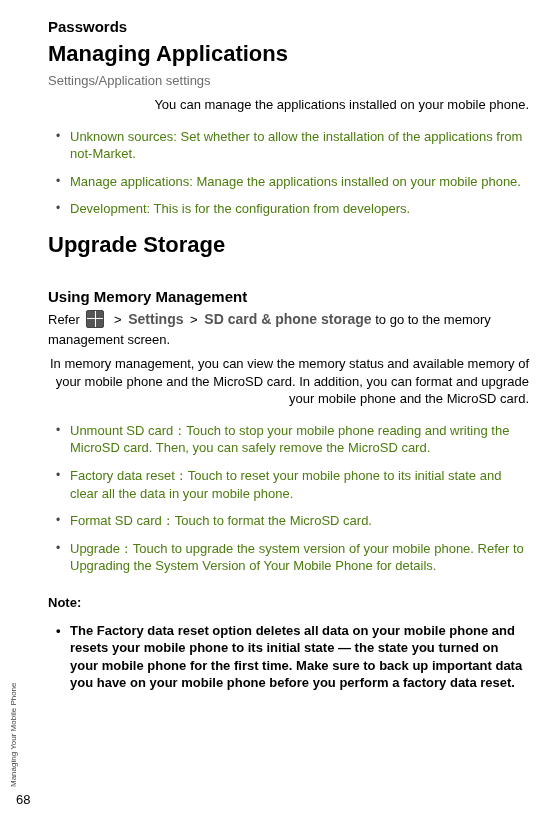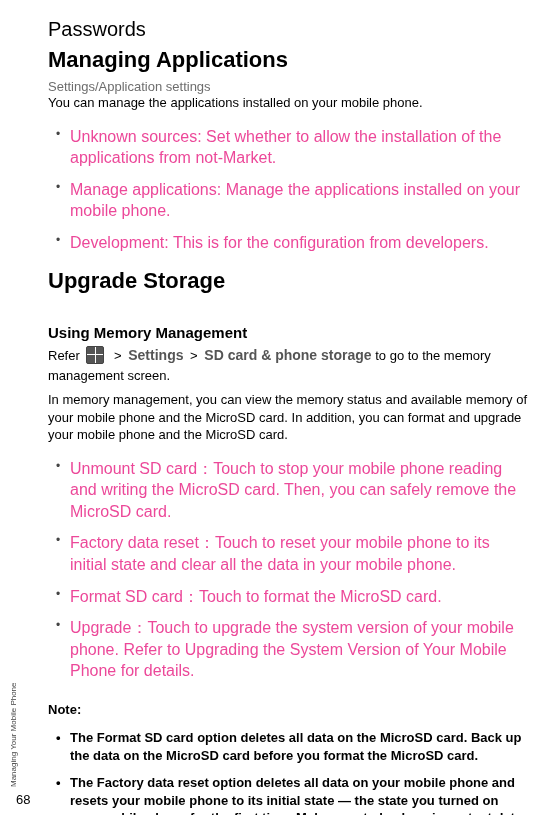--- a/index.html
+++ b/index.html
@@ -23,51 +23,53 @@
       white-space: nowrap;
     }
     .page-number {
       position: absolute;
       left: 16px;
       bottom: 8px;
       font-size: 13px;
       color: #000;
     }
     .h-passwords {
-      font-size: 20px;
-      font-weight: normal;
+      font-size: 15px;
+      font-weight: bold;
     }
     .para {
       font-size: 13px;
       line-height: 1.35;
       margin-bottom: 18px;
     }
     .h-major {
       font-size: 22px;
       font-weight: 900;
       margin-bottom: 6px;
     }
     .breadcrumb {
       font-size: 13px;
       color: #6d6d6d;
+      margin-bottom: 8px;
     }
     .intro {
       font-size: 13px;
       line-height: 1.35;
       margin-bottom: 14px;
+      text-align: right;
     }
     ul.bullets {
       list-style: none;
       margin: 0 0 14px 0;
       padding: 0 0 0 8px;
     }
     ul.bullets > li {
       position: relative;
-      font-size: 16px;
-      color: #ec4899;
+      font-size: 13px;
+      color: #4d7c0f;
       line-height: 1.35;
       padding-left: 14px;
       margin-bottom: 10px;
     }
     ul.bullets > li::before {
       content: "•";
       position: absolute;
       left: 0;
       top: 0;
       font-size: 12px;
@@ -166,16 +168,15 @@
   <ul class="bullets">
     <li>Unmount SD card：Touch to stop your mobile phone reading and writing the MicroSD card. Then, you can safely remove the MicroSD card.</li>
     <li>Factory data reset：Touch to reset your mobile phone to its initial state and clear all the data in your mobile phone.</li>
     <li>Format SD card：Touch to format the MicroSD card.</li>
     <li>Upgrade：Touch to upgrade the system version of your mobile phone. Refer to Upgrading the System Version of Your Mobile Phone for details.</li>
   </ul>
 
   <div class="note-label">Note:</div>
 
   <ul class="note-bullets">
-    <li>The Format SD card option deletes all data on the MicroSD card. Back up the data on the MicroSD card before you format the MicroSD card.</li>
     <li>The Factory data reset option deletes all data on your mobile phone and resets your mobile phone to its initial state — the state you turned on your mobile phone for the first time. Make sure to back up important data you have on your mobile phone before you perform a factory data reset.</li>
   </ul>
 </div>
 
 </body></html>

